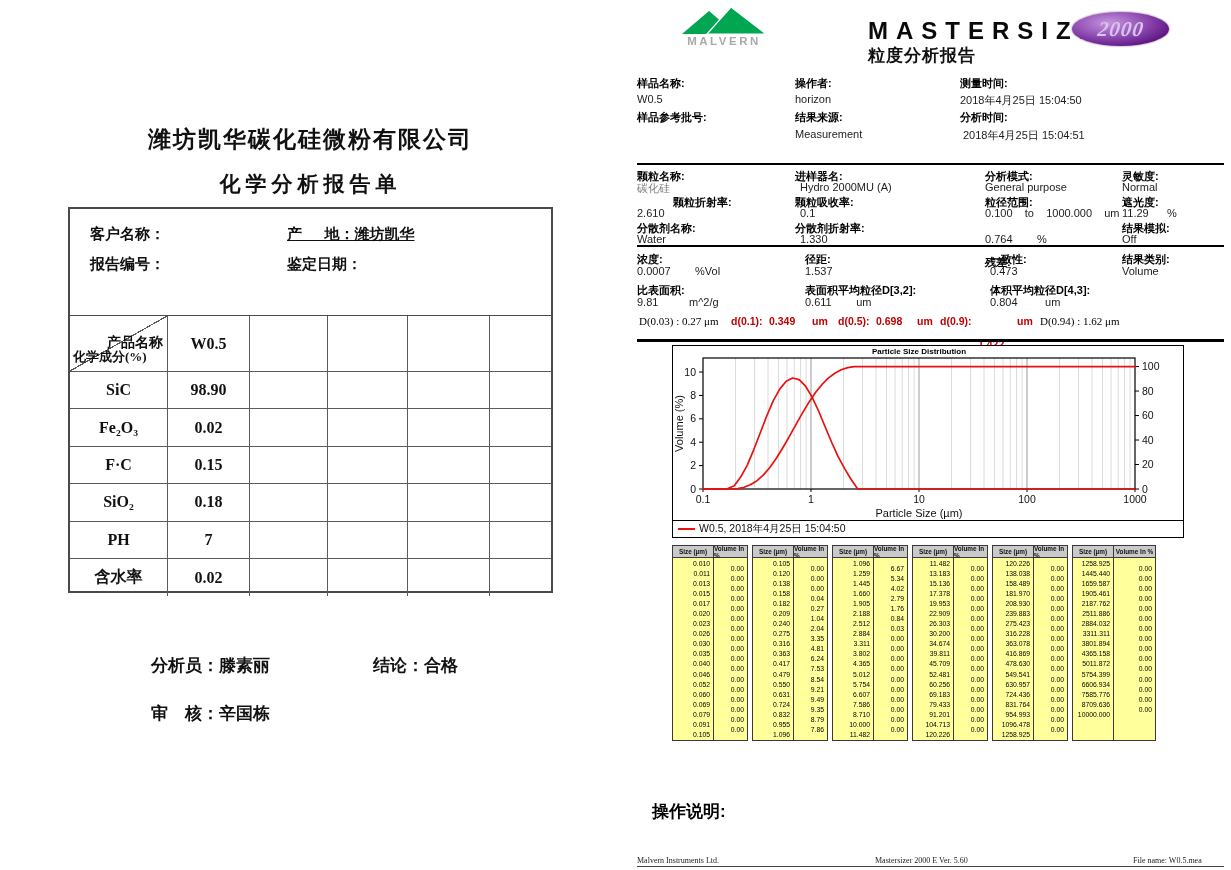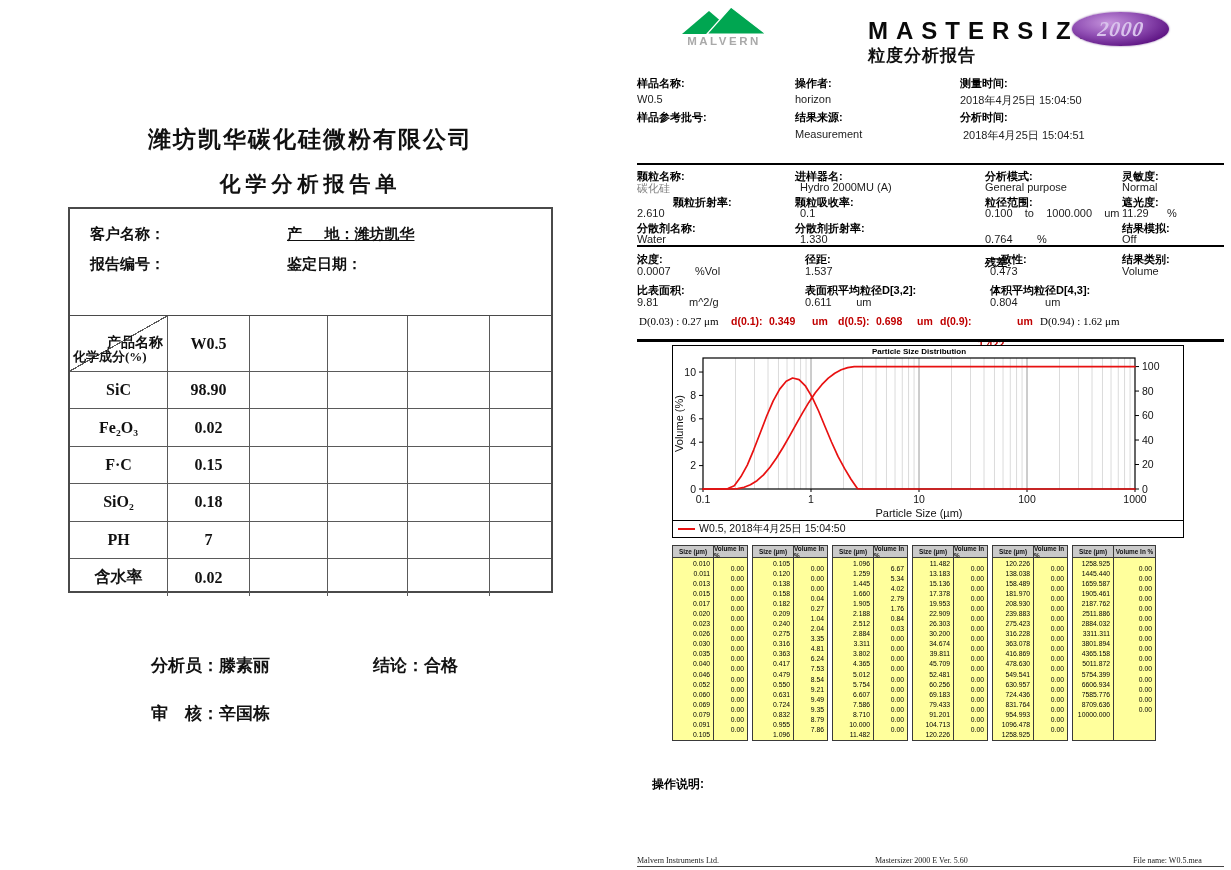--- a/index.html
+++ b/index.html
@@ -578,21 +578,21 @@
         <div class="st-cell">0.00</div>
         <div class="st-cell">0.00</div>
         <div class="st-cell">0.00</div>
         <div class="st-cell">0.00</div>
         <div class="st-cell">0.00</div>
         <div class="st-cell">0.00</div>
       </div>
     </div>
   </div>
 
-<span class="abs lab" style="left:652px; top:776px; font-size:12px;">操作说明:</span>
+<span class="abs lab" style="left:652px; top:800px; font-size:17px;">操作说明:</span>
 
 <div class="abs foot" style="left:637px; top:837px;">
   <div>Malvern Instruments Ltd.</div>
   
   
 </div>
 <div class="abs foot" style="left:875px; top:837px;">
   <div>Mastersizer 2000 E Ver. 5.60</div>
   
 </div>

